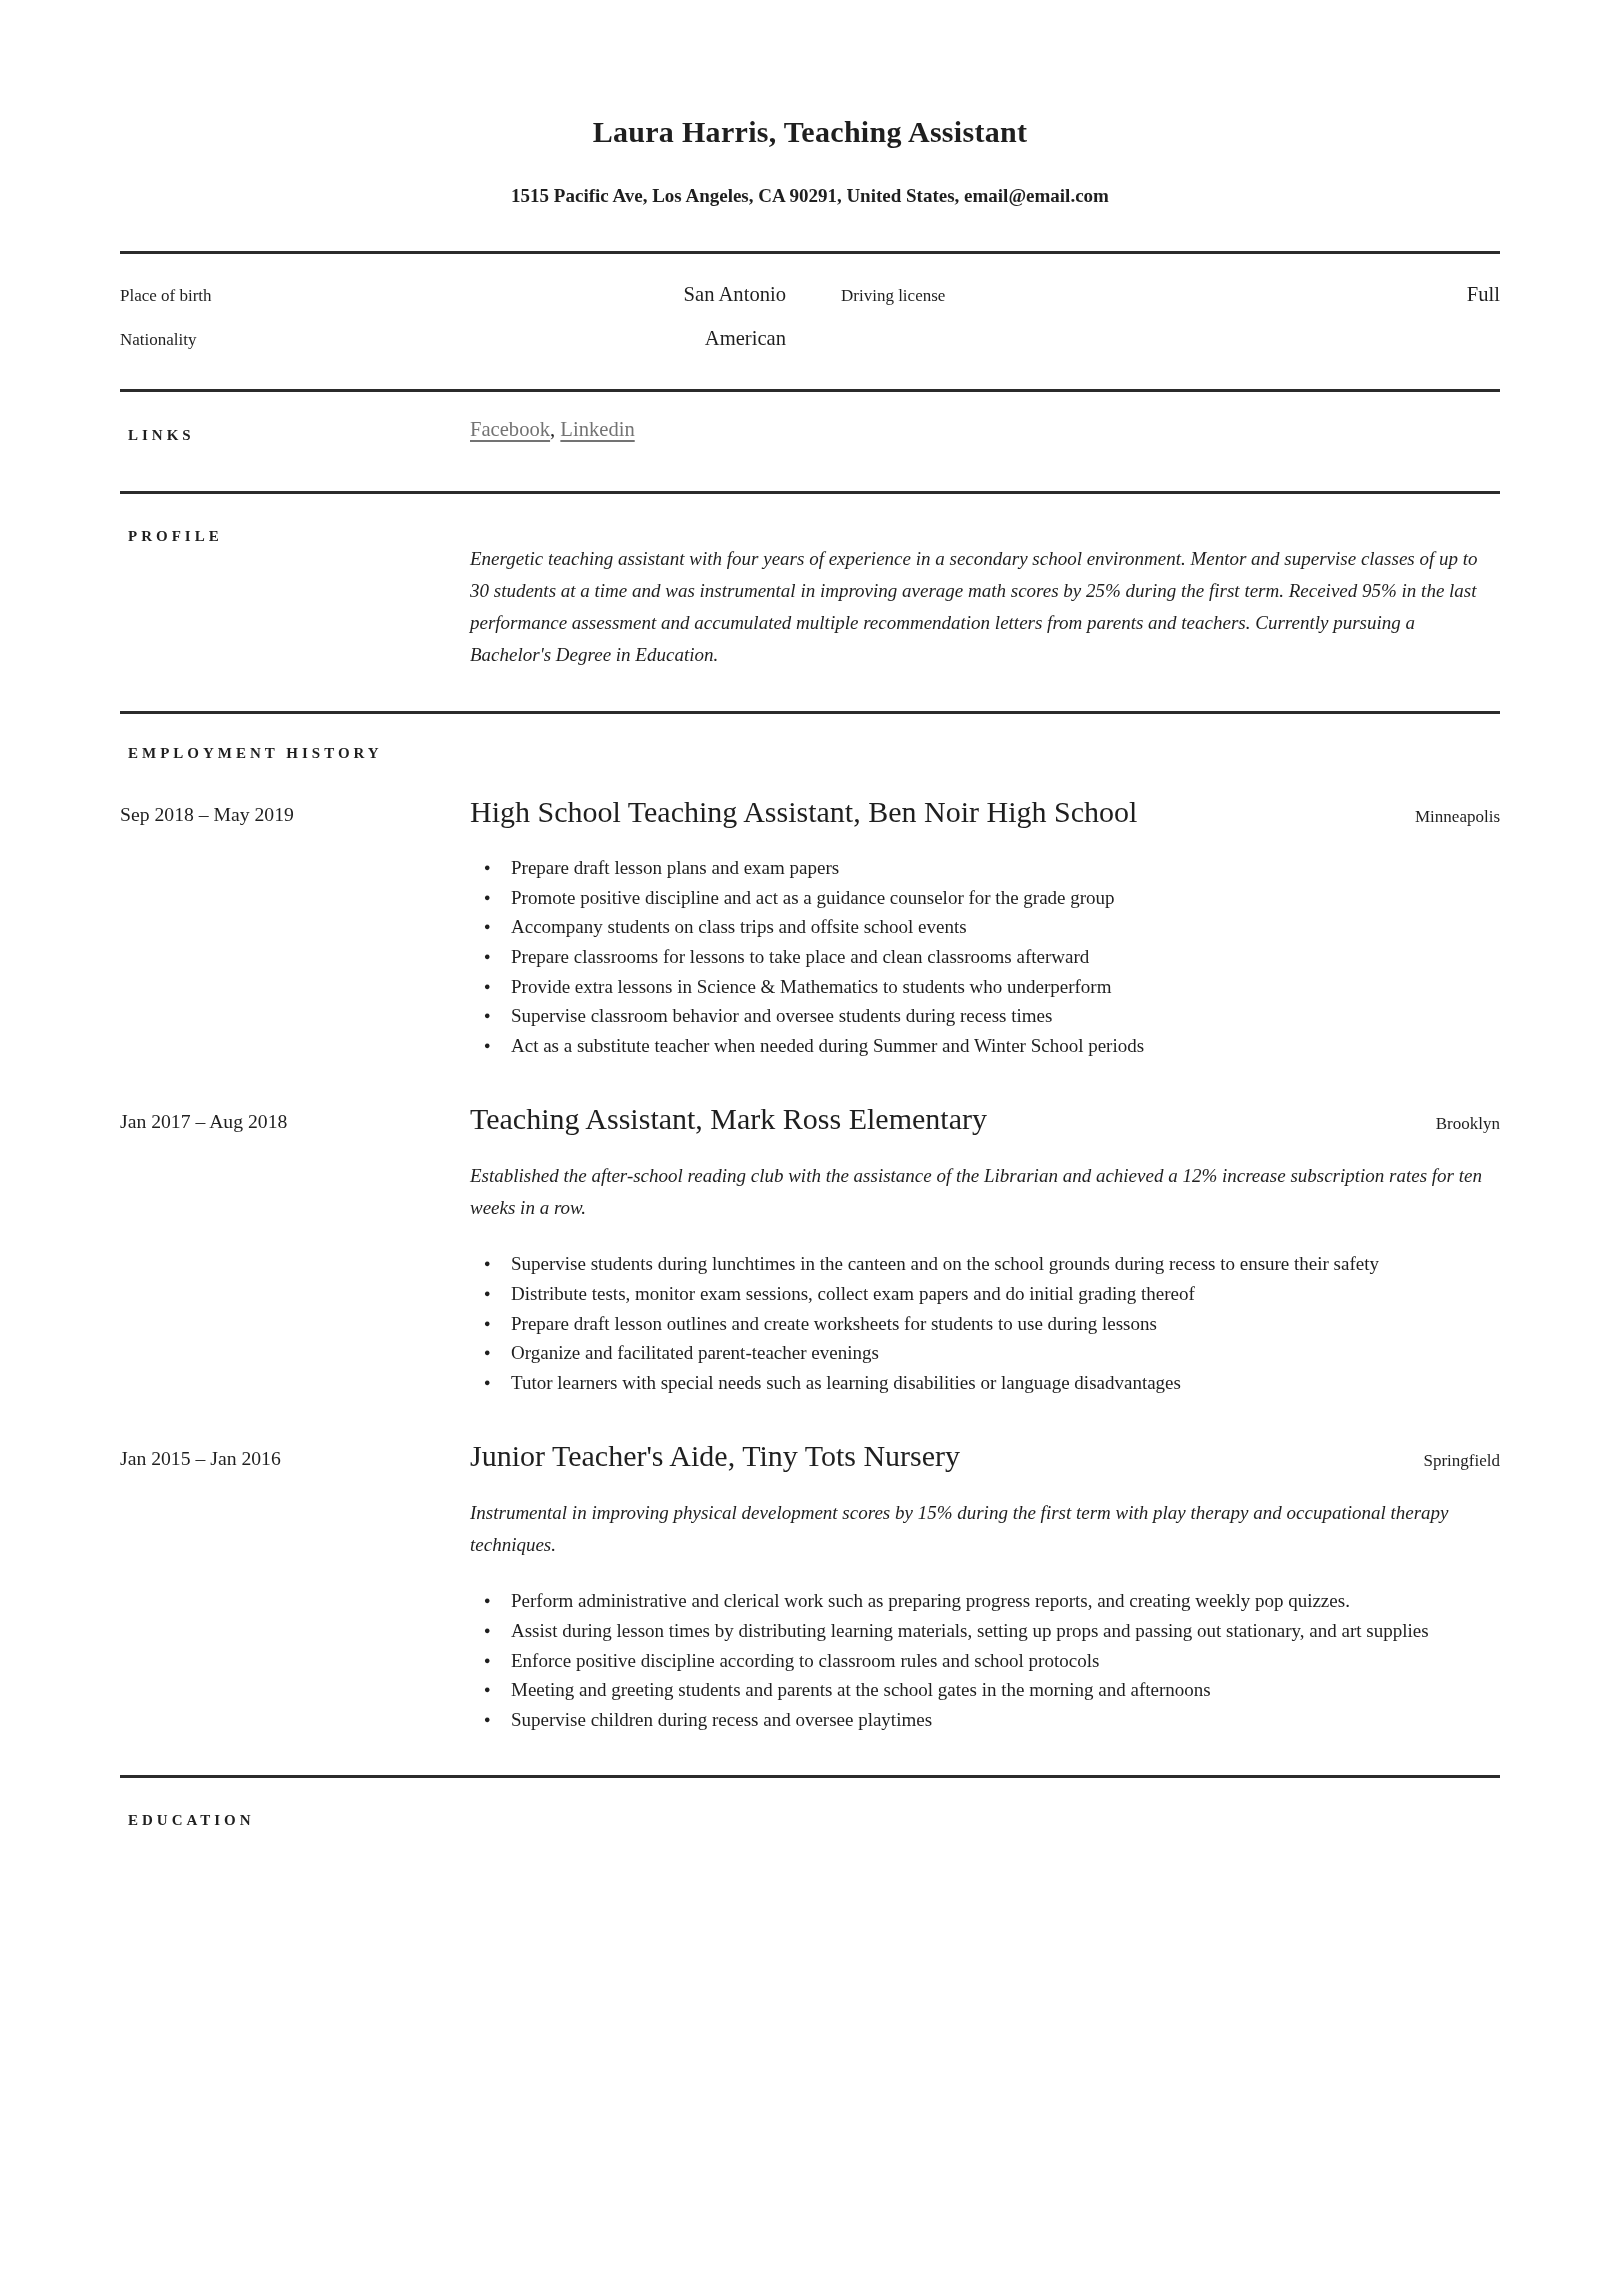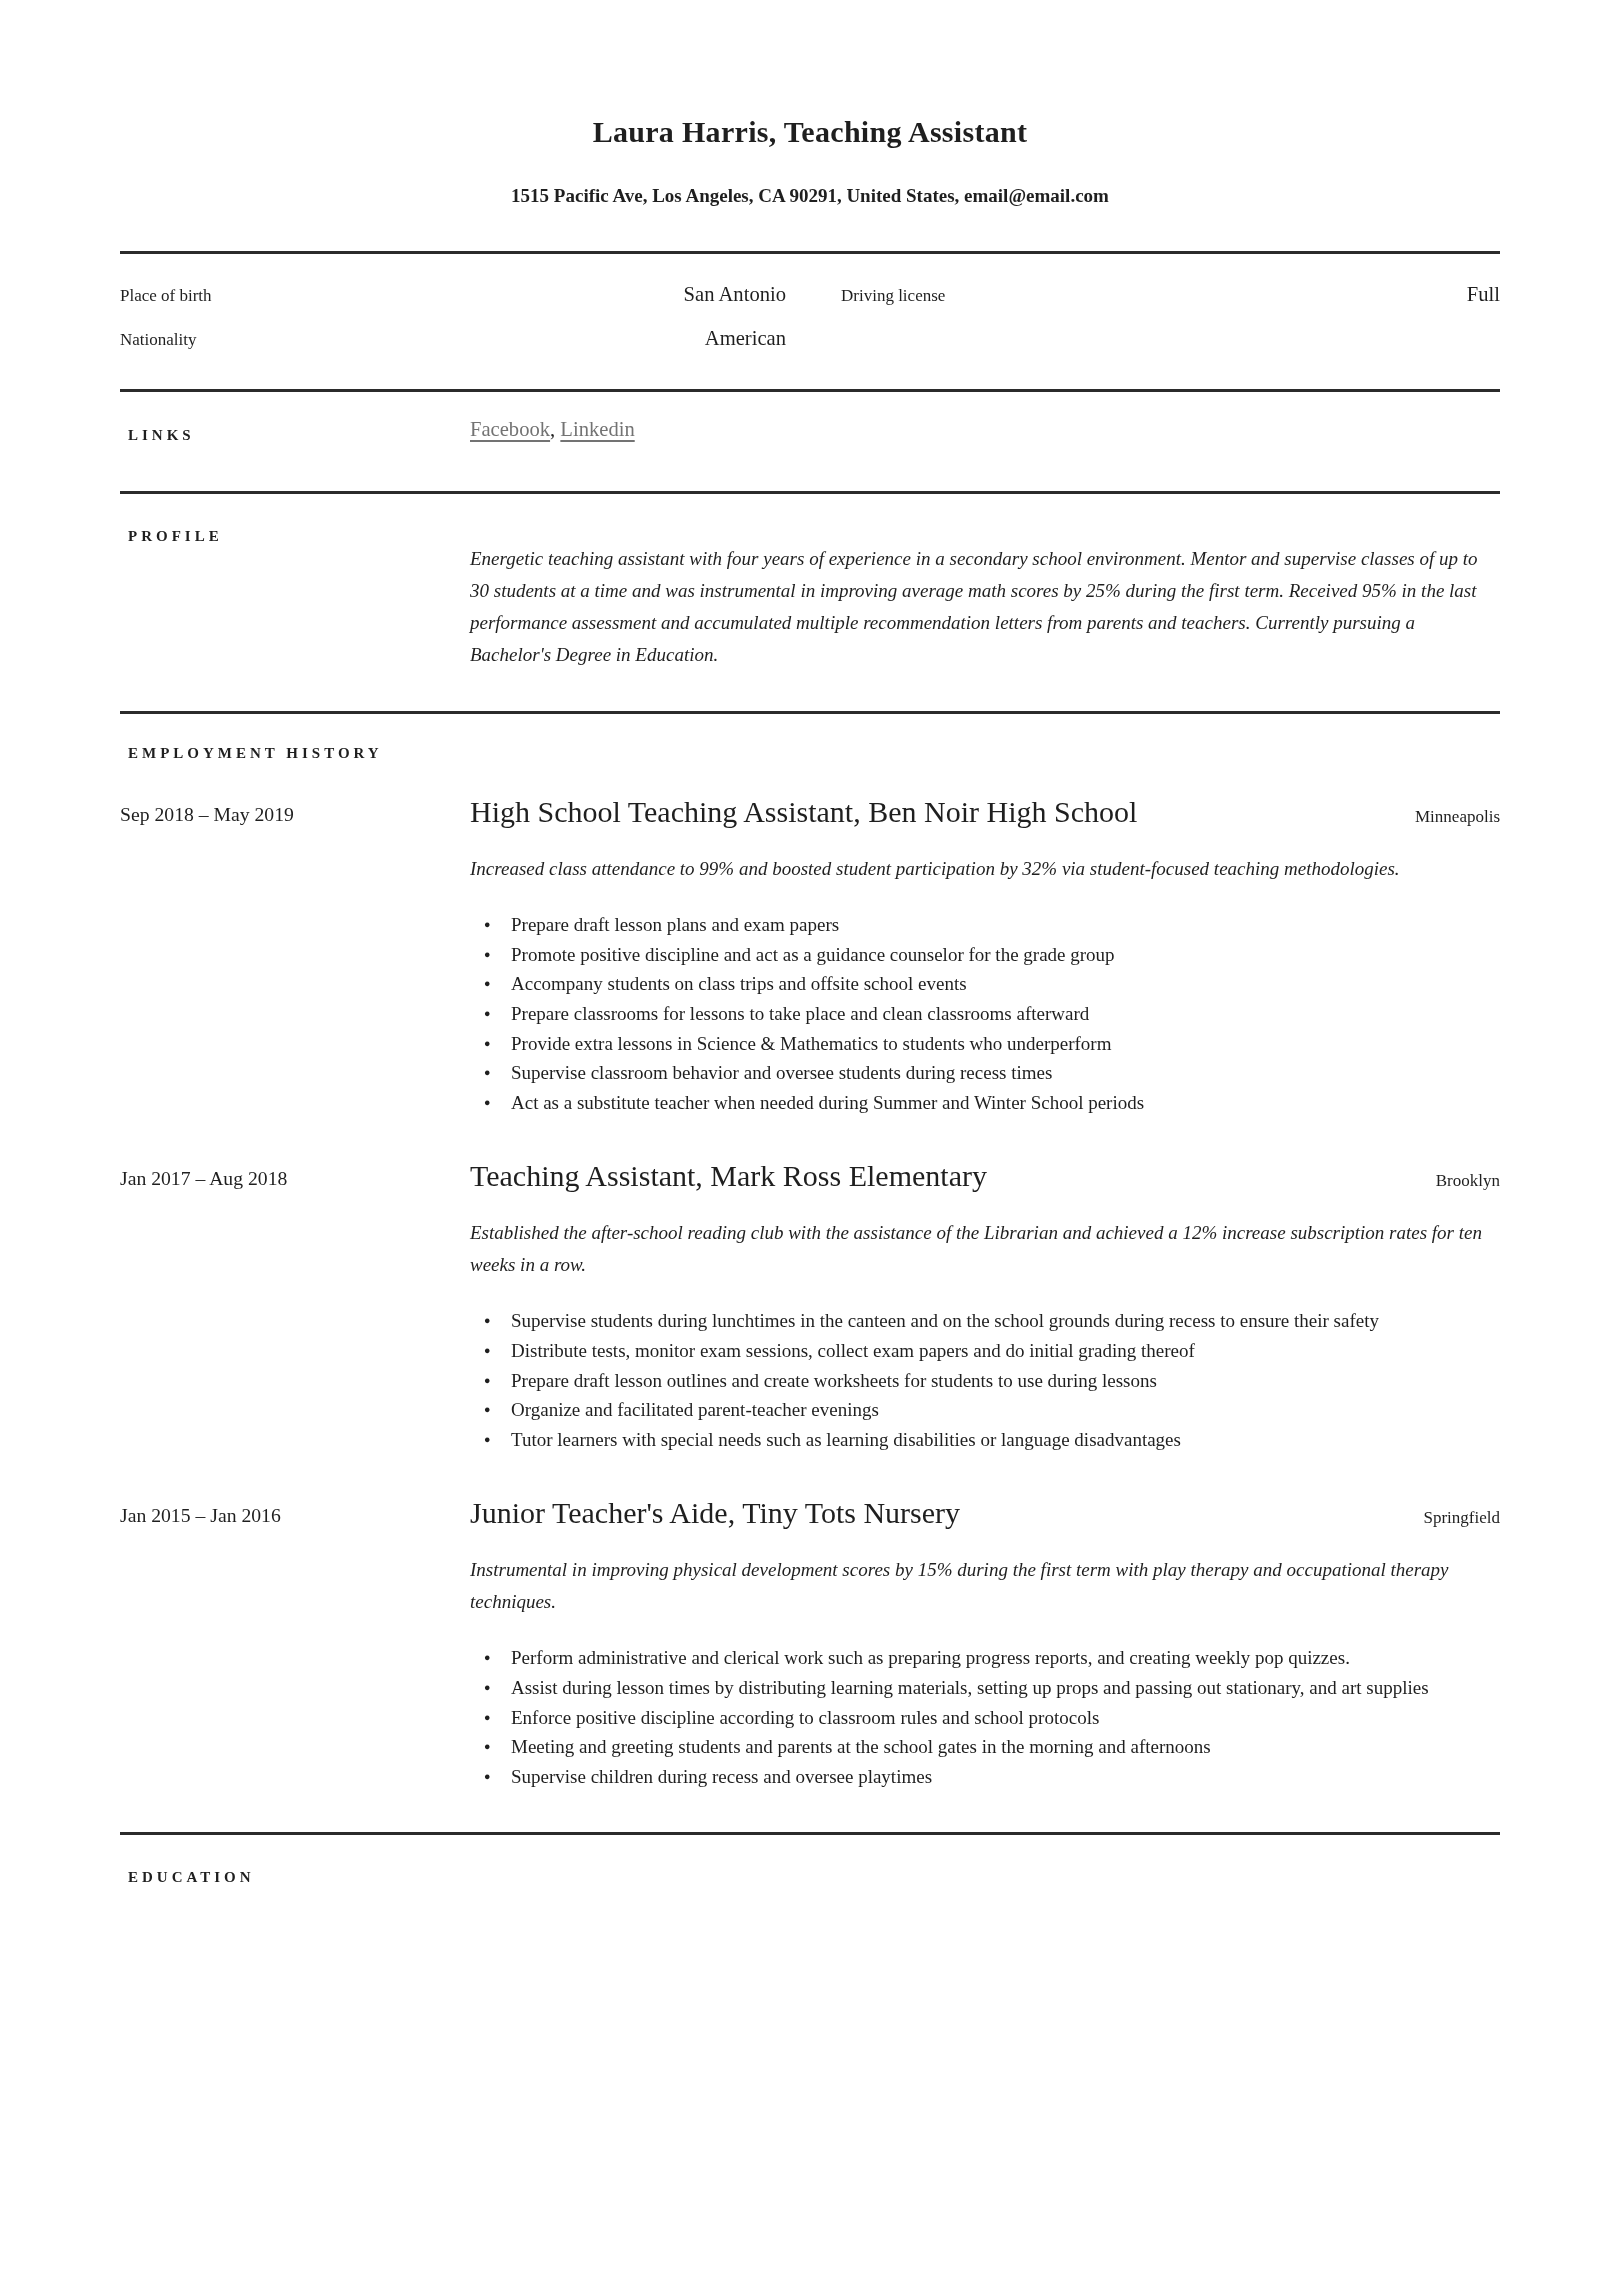--- a/index.html
+++ b/index.html
@@ -141,21 +141,20 @@
     <div class="section employment-section">
       <h2 class="section-heading employment-heading">EMPLOYMENT HISTORY</h2>
 
       <div class="job">
         <div class="job-dates">Sep 2018 – May 2019</div>
         <div class="job-main">
           <div class="job-header">
             <h3 class="job-title">High School Teaching Assistant, Ben Noir High School</h3>
             <span class="job-location">Minneapolis</span>
           </div>
-          <p class="job-summary">Increased class attendance to 99% and boosted student participation by 32% via student-focused teaching methodologies.</p>
           <ul class="job-bullets">
               <li>Prepare draft lesson plans and exam papers</li>
               <li>Promote positive discipline and act as a guidance counselor for the grade group</li>
               <li>Accompany students on class trips and offsite school events</li>
               <li>Prepare classrooms for lessons to take place and clean classrooms afterward</li>
               <li>Provide extra lessons in Science &amp; Mathematics to students who underperform</li>
               <li>Supervise classroom behavior and oversee students during recess times</li>
               <li>Act as a substitute teacher when needed during Summer and Winter School periods</li>
             </ul>
         </div>

